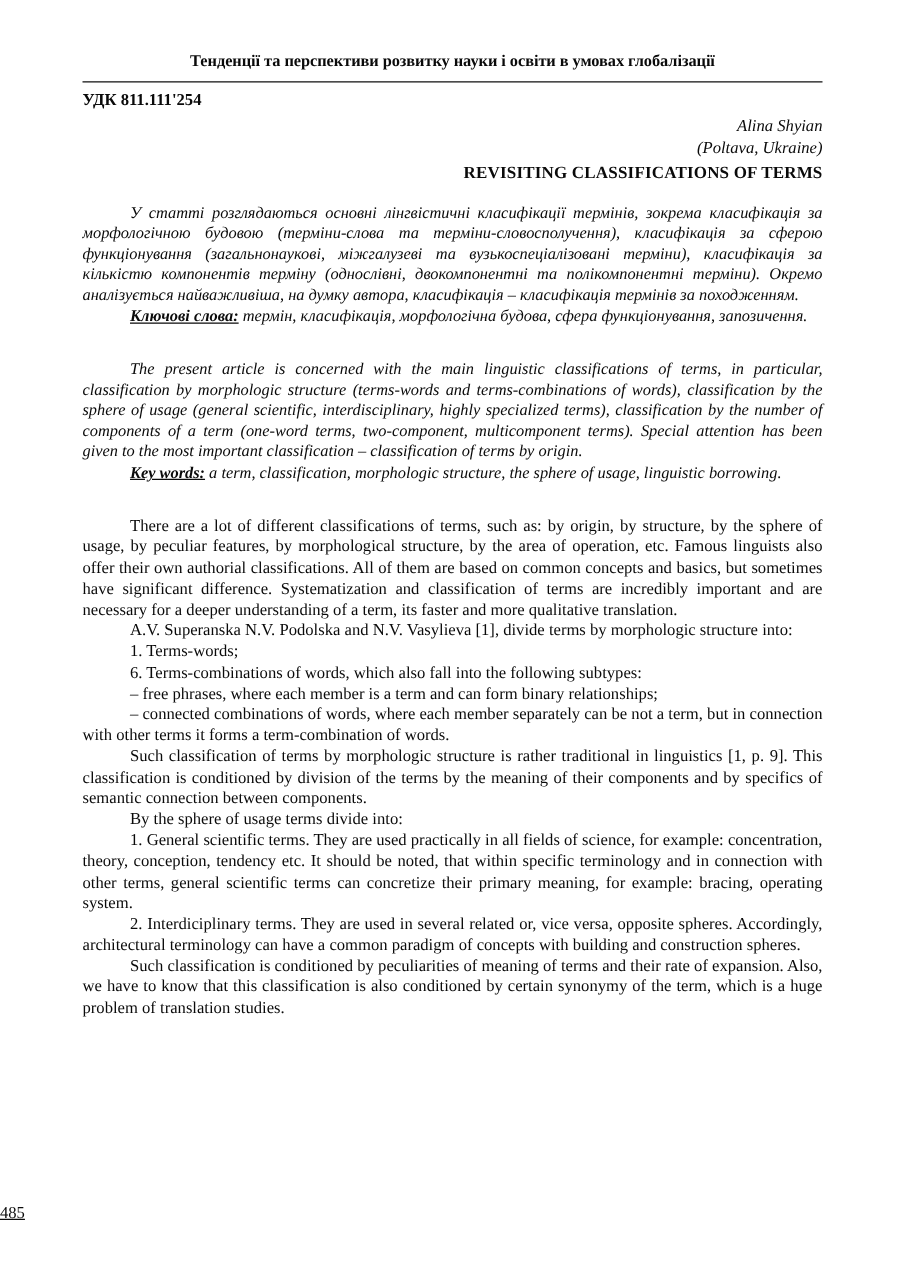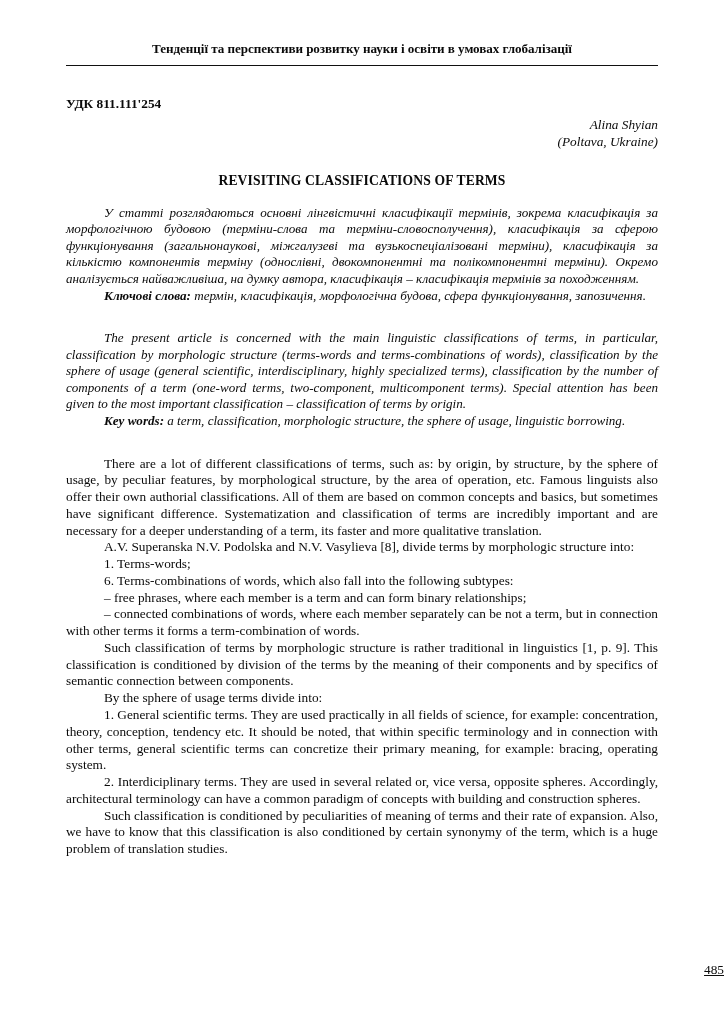--- a/index.html
+++ b/index.html
@@ -41,41 +41,41 @@
   }
 
   .header-rule {
     margin-top: 9px;
     border-top: 1.6px solid #111111;
     width: 592px;
   }
 
   
   .udc {
-    margin-top: 30px;
+    margin-top: 6px;
     font-size: 13.3px;
     font-weight: bold;
     line-height: 1.15;
   }
 
   .author-block {
     text-align: right;
     font-style: italic;
     font-weight: normal;
     font-size: 13.3px;
     line-height: 1.32;
     margin-top: 4px;
   }
 
   
   .article-title {
-    text-align: center;
+    text-align: right;
     font-weight: bold;
     font-size: 13.6px;
-    margin-top: 22px;
+    margin-top: 3px;
     letter-spacing: 0.15px;
   }
 
   
   .abstract {
     font-style: italic;
     font-size: 13.1px;
     line-height: 1.265;
     text-align: justify;
     text-justify: inter-word;
@@ -87,20 +87,21 @@
   .abstract-en {
     margin-top: 26px;
   }
   .abstract p {
     margin: 0;
     text-indent: 38px;
   }
   .kw-label {
     font-weight: bold;
     font-style: italic;
+    text-decoration: underline;
   }
 
   
   .body-text {
     font-size: 13.3px;
     line-height: 1.262;
     text-align: justify;
     text-justify: inter-word;
     margin-top: 26px;
   }
@@ -111,21 +112,21 @@
   .body-text p.listitem {
     text-indent: 38px;
   }
 
   
   .page-number {
     position: absolute;
     left: 0;
     right: 0;
     top: 962px;
-    text-align: right;
+    text-align: left;
     font-size: 13.3px;
     text-decoration: underline;
   }
 </style>
 </head>
 <body>
 
 <div class="page">
 
   <div class="content">
@@ -148,21 +149,21 @@
       <p><span class="kw-label">Ключові слова:</span> <span>термін, класифікація, морфологічна будова, сфера функціонування, запозичення.</span></p>
     </div>
 
     <div class="abstract abstract-en">
       <p>The present article is concerned with the main linguistic classifications of terms, in particular, classification by morphologic structure (terms-words and terms-combinations of words), classification by the sphere of usage (general scientific, interdisciplinary, highly specialized terms), classification by the number of components of a term (one-word terms, two-component, multicomponent terms). Special attention has been given to the most important classification – classification of terms by origin.</p>
       <p><span class="kw-label">Key words:</span> <span>a term, classification, morphologic structure, the sphere of usage, linguistic borrowing.</span></p>
     </div>
 
     <div class="body-text">
       <p>There are a lot of different classifications of terms, such as: by origin, by structure, by the sphere of usage, by peculiar features, by morphological structure, by the area of operation, etc. Famous linguists also offer their own authorial classifications. All of them are based on common concepts and basics, but sometimes have significant difference. Systematization and classification of terms are incredibly important and are necessary for a deeper understanding of a term, its faster and more qualitative translation.</p>
-      <p>A.V. Superanska N.V. Podolska and N.V. Vasylieva [8], divide terms by morphologic structure into:</p>
+      <p>A.V. Superanska N.V. Podolska and N.V. Vasylieva [1], divide terms by morphologic structure into:</p>
       <p class="listitem">1. Terms-words;</p>
       <p class="listitem">6. Terms-combinations of words, which also fall into the following subtypes:</p>
       <p class="listitem">– free phrases, where each member is a term and can form binary relationships;</p>
       <p class="listitem">– connected combinations of words, where each member separately can be not a term, but in connection with other terms it forms a term-combination of words.</p>
       <p>Such classification of terms by morphologic structure is rather traditional in linguistics [1, p. 9]. This classification is conditioned by division of the terms by the meaning of their components and by specifics of semantic connection between components.</p>
       <p>By the sphere of usage terms divide into:</p>
       <p class="listitem">1. General scientific terms. They are used practically in all fields of science, for example: concentration, theory, conception, tendency etc. It should be noted, that within specific terminology and in connection with other terms, general scientific terms can concretize their primary meaning, for example: bracing, operating system.</p>
       <p class="listitem">2. Interdiciplinary terms. They are used in several related or, vice versa, opposite spheres. Accordingly, architectural terminology can have a common paradigm of concepts with building and construction spheres.</p>
       <p>Such classification is conditioned by peculiarities of meaning of terms and their rate of expansion. Also, we have to know that this classification is also conditioned by certain synonymy of the term, which is a huge problem of translation studies.</p>
     </div>

